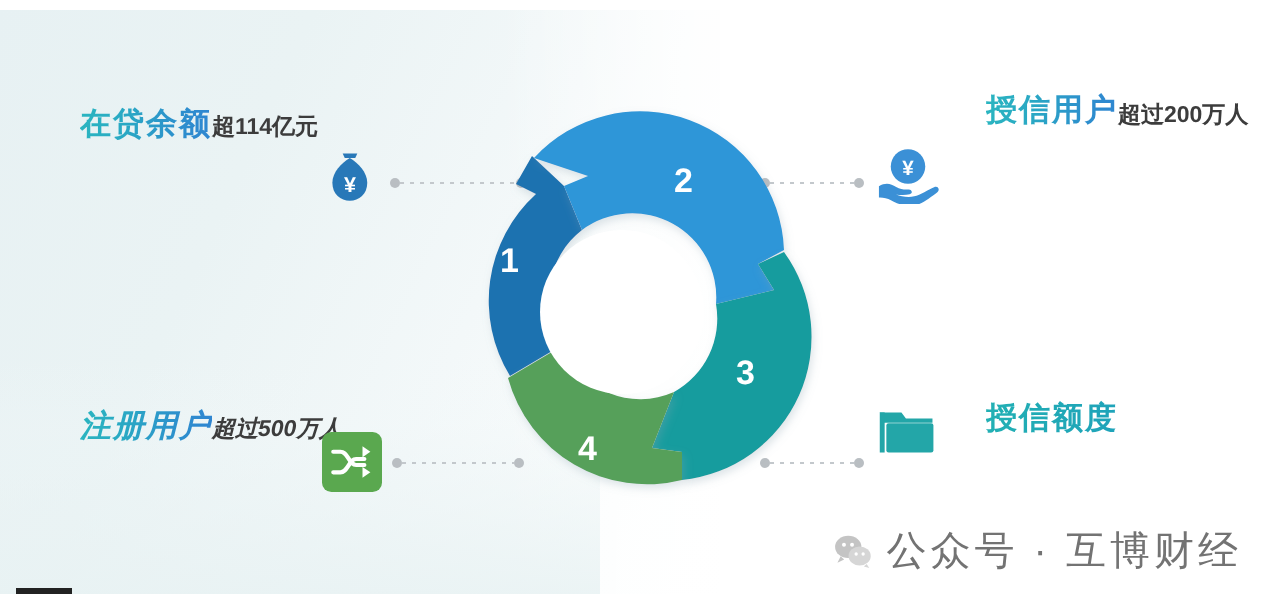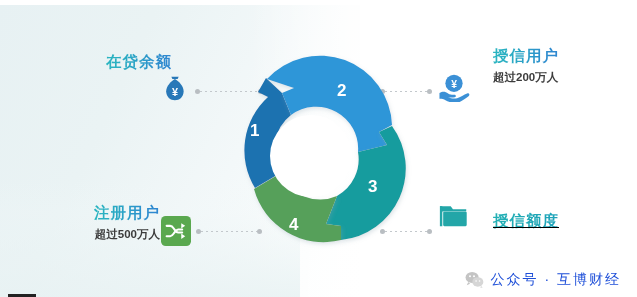--- a/index.html
+++ b/index.html
@@ -44,21 +44,21 @@
     position: absolute;
     left: 0; top: 0;
     width: 637px; height: 5px;
     background: #ffffff;
   }
 
   
   .stat {
     position: absolute;
     display: flex;
-    flex-direction: column;
+    flex-direction: row;
   }
   .stat-title {
     font-size: 15.5px;
     font-weight: bold;
     letter-spacing: 1px;
     line-height: 19px;
     white-space: nowrap;
     background: linear-gradient(90deg, #2ab5c0 0%, #2aa8c4 35%, #2d8fcd 75%, #2f86d1 100%);
     -webkit-background-clip: text;
     background-clip: text;
@@ -130,22 +130,22 @@
   
   .watermark {
     position: absolute;
     right: 16px;
     bottom: 8px;
     display: flex;
     align-items: center;
     gap: 7px;
   }
   .watermark-text {
-    font-size: 14px;
-    color: #1d4ed8;
+    font-size: 20px;
+    color: #737373;
     letter-spacing: 2px;
     white-space: nowrap;
   }
   .wm-icon { width: 19px; height: 19px; display:block; }
   .bottom-tick {
     position: absolute;
     left: 8px;
     bottom: 0px;
     width: 28px;
     height: 3px;
@@ -158,20 +158,21 @@
 <div id="stage">
 
   <div class="bg-base"></div>
   <div class="bg-left"></div>
   <div class="bg-left-fade"></div>
   <div class="bg-botleft"></div>
   <div class="bg-strip"></div>
 
   <div class="stat right-align" style="left:40px; top:52px; width:132px;">
     <div class="stat-title">在贷余额</div>
+    <div class="stat-sub">超114亿元</div>
   </div>
   <div class="icon-box" style="left:158px; top:73px;">
     <svg viewBox="0 0 32 32" width="30" height="30" aria-hidden="true">
       <path d="M13.2 4.2 L12.1 1.9 h7.8 l-1.1 2.3 z" fill="#2878b8"></path>
       <path d="M15.9 4.2 c-4.4 2.6 -9.3 7.6 -9.3 13.2 c0 6.1 4.4 9.6 9.3 9.6 c4.9 0 9.3 -3.5 9.3 -9.6 c0 -5.6 -4.9 -10.6 -9.3 -13.2 z" fill="#2878b8"></path>
       <text x="16" y="22.4" text-anchor="middle" font-size="11.5" font-weight="bold" fill="#ffffff" font-family="Liberation Sans, sans-serif">¥</text>
     </svg>
   </div>
   <div class="connector" style="left:195px; top:88px; width:68px;">
     <span class="dot"></span>
@@ -189,21 +190,21 @@
   <div class="stat left-align" style="left:493px; top:46px; width:140px;text-align:right;">
     <div class="stat-title">授信用户</div>
     <div class="stat-sub">超过200万人</div>
   </div>
   <div class="connector" style="left:380px; top:88px; width:52px;">
     <span class="dot"></span>
     <span class="dash"></span>
     <span class="dot"></span>
   </div>
 
-  <div class="stat right-align" style="left:28px; top:203px; width:132px;">
+  <div class="stat right-align" style="left:40px; top:203px; width:132px;font-style:italic;">
     <div class="stat-title">注册用户</div>
     <div class="stat-sub">超过500万人</div>
   </div>
   <div class="icon-box" style="left:159px; top:214px;">
     <svg viewBox="0 0 32 32" width="30" height="30" aria-hidden="true">
       <rect x="0" y="0" width="32" height="32" rx="5" fill="#5aa84f"></rect>
       <path d="M6 10.5 h3.8 c1.9 0 2.8 1.3 4 3.1 c1.4 2.1 2.4 4 4.4 4 h4.4" stroke="#ffffff" stroke-width="2.2" fill="none" stroke-linecap="round"></path>
       <path d="M6 21.5 h3.8 c1.9 0 2.8 -1.3 4 -3.1 c1.4 -2.1 2.4 -4 4.4 -4 h4.4" stroke="#ffffff" stroke-width="2.2" fill="none" stroke-linecap="round"></path>
       <path d="M21.6 7.6 l4.2 2.9 l-4.2 2.9 z" fill="#ffffff"></path>
       <path d="M21.6 18.6 l4.2 2.9 l-4.2 2.9 z" fill="#ffffff"></path>
@@ -215,21 +216,21 @@
     <span class="dot"></span>
   </div>
 
   <div class="icon-box" style="left:437px; top:200px;">
     <svg viewBox="0 0 34 30" width="32" height="29" aria-hidden="true">
       <path d="M2 3 h11.5 l2.4 3.2 h14.1 v2.3 h-26 z" fill="#23a6a8"></path>
       <rect x="5.5" y="8.8" width="25" height="15.5" rx="1.2" fill="#23a6a8"></rect>
       <rect x="2" y="3" width="2.6" height="21.3" fill="#23a6a8"></rect>
     </svg>
   </div>
-  <div class="stat left-align" style="left:493px; top:211px; width:140px;text-decoration:underline;">
+  <div class="stat left-align" style="left:493px; top:200px; width:140px;">
     <div class="stat-title teal">授信额度</div>
   </div>
   <div class="connector" style="left:380px; top:228px; width:52px;">
     <span class="dot"></span>
     <span class="dash"></span>
     <span class="dot"></span>
   </div>
 
   <div id="cycle">
     <svg viewBox="0 0 210 212" width="210" height="212" aria-hidden="true">

